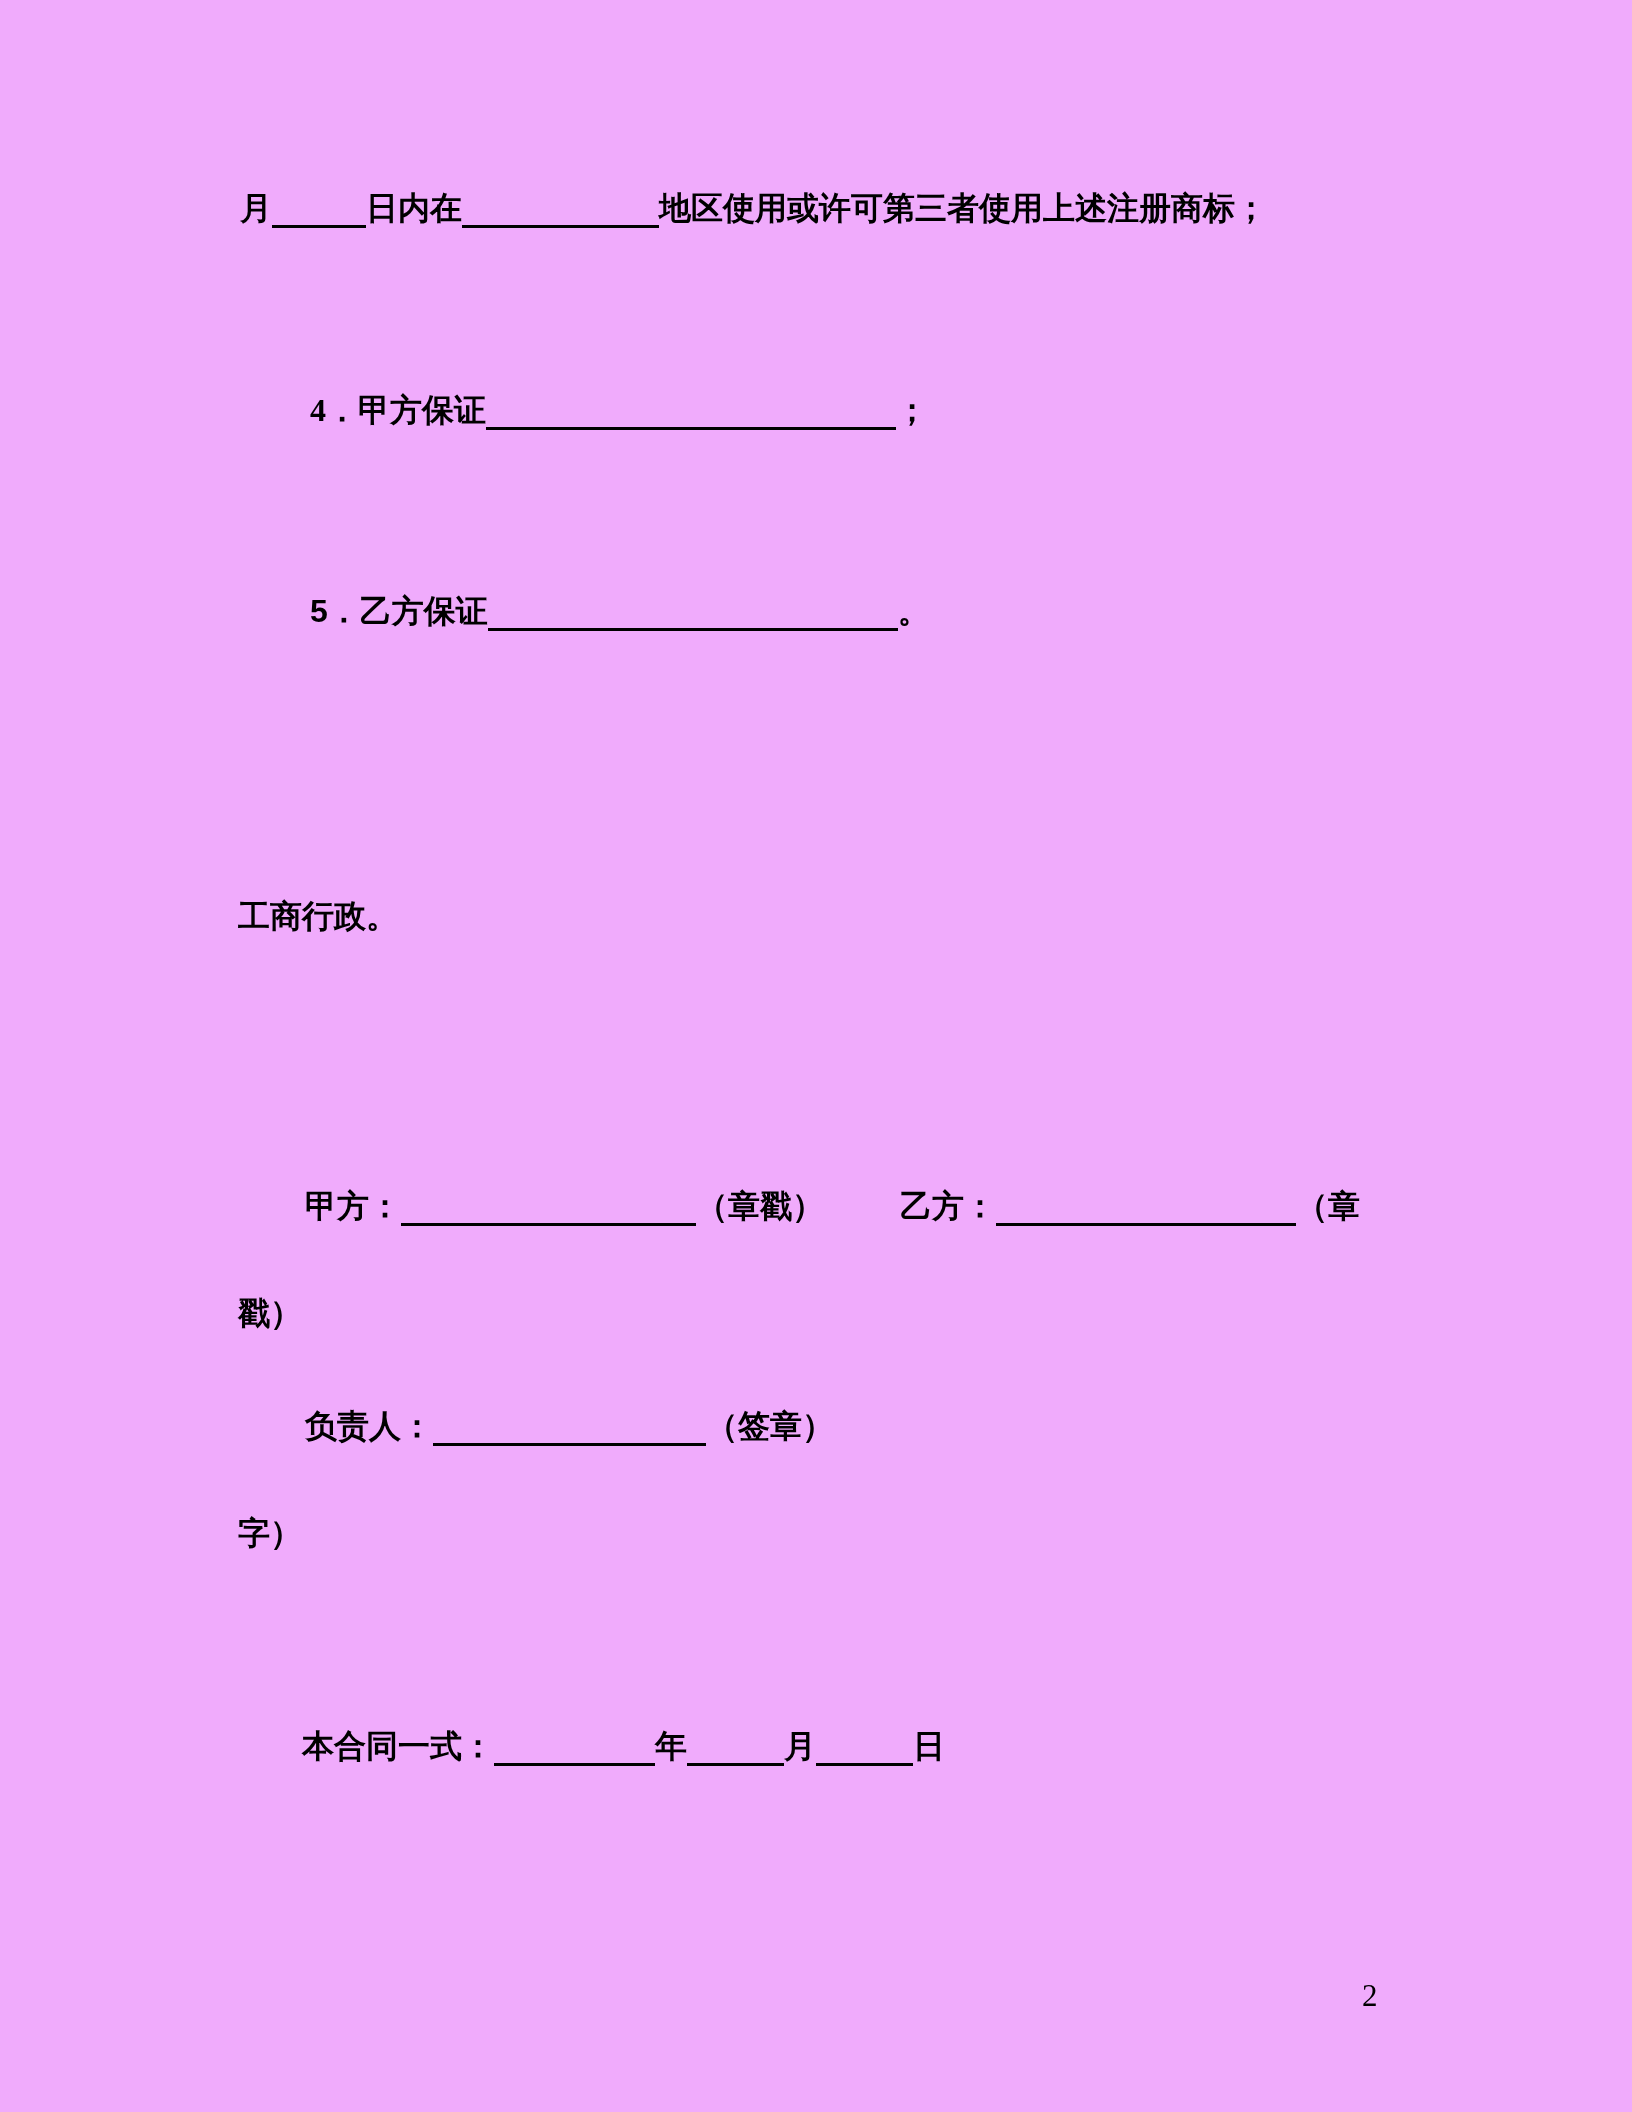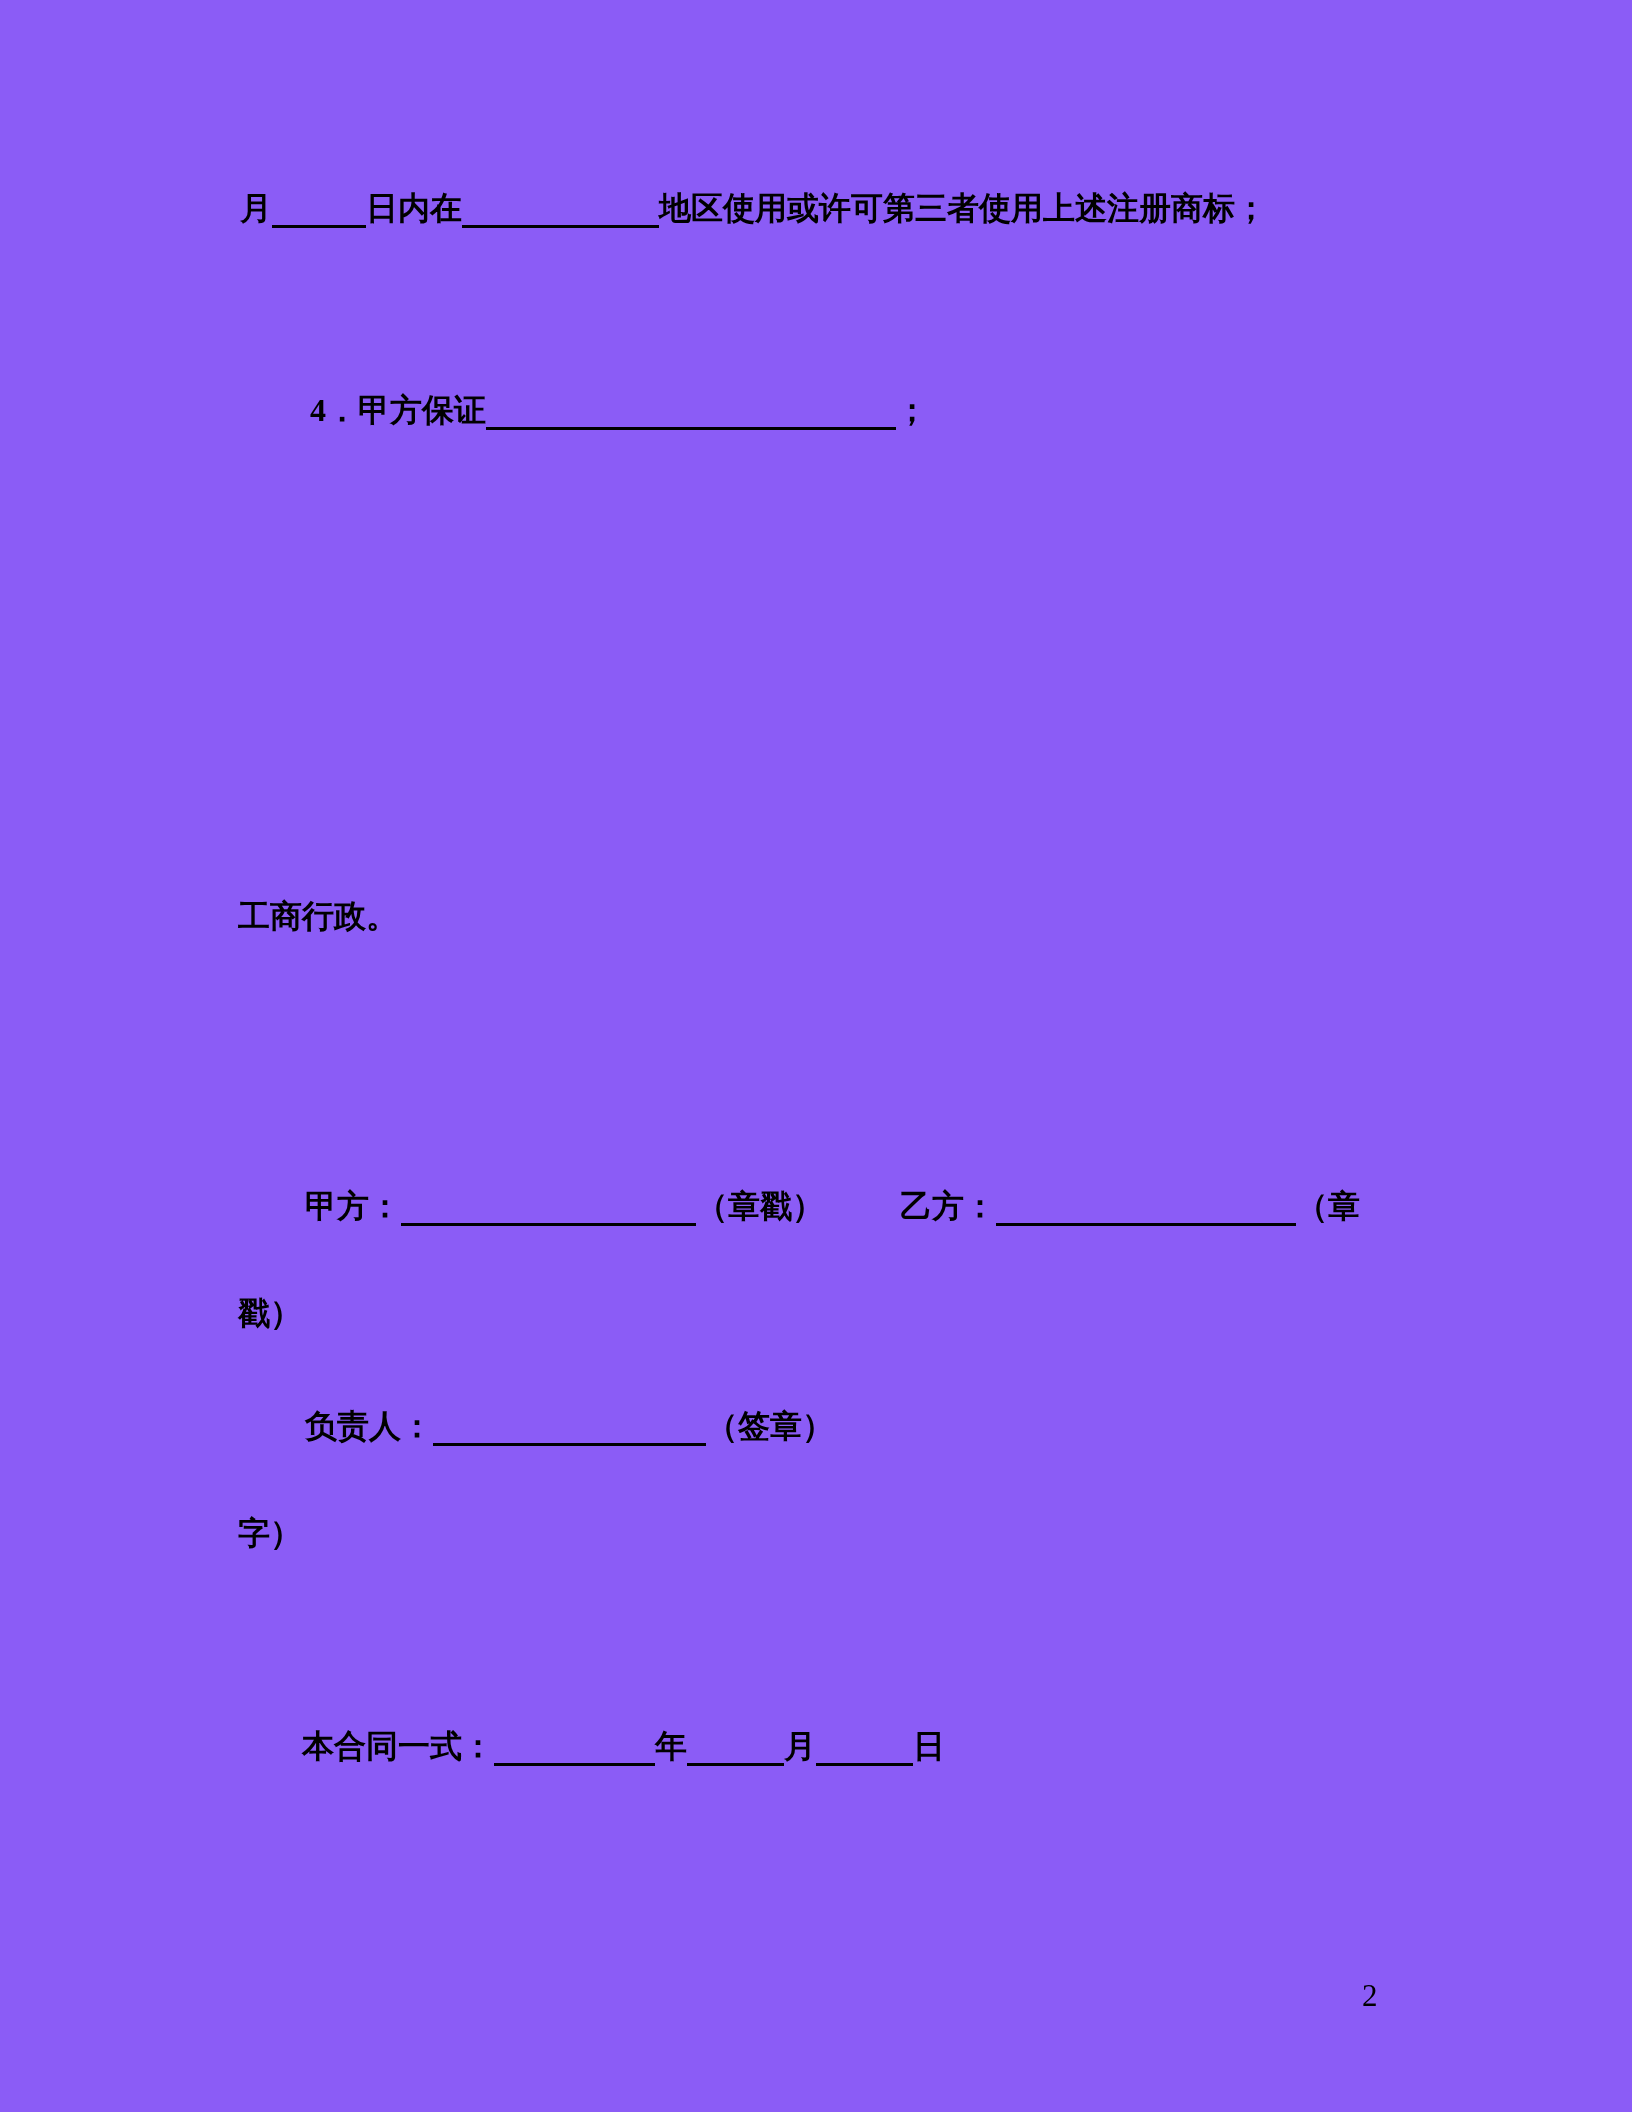--- a/index.html
+++ b/index.html
@@ -4,21 +4,21 @@
 <style>
   html, body {
     margin: 0;
     padding: 0;
     background: #ffffff;
   }
   .page {
     position: relative;
     width: 1632px;
     height: 2112px;
-    background: #8b5cf6;
+    background: #f0abfc;
     font-family: "Liberation Sans", "DejaVu Sans", sans-serif;
     font-weight: 700;
     font-size: 32px;
     color: #000000;
     overflow: hidden;
     text-align: center;
   }
   .line {
     position: absolute;
     white-space: nowrap;
@@ -63,20 +63,23 @@
 <div class="page">
 
   <div class="line" style="top:186px; left:240px;">
     <span>月</span><span class="ul ul-a"></span><span>日内在</span><span class="ul ul-b"></span><span>地区使用或许可第三者使用上述注册商标；</span>
   </div>
 
   <div class="line" style="top:388px; left:310px;font-family:Liberation Serif, serif;">
     <span>4．甲方保证</span><span class="ul ul-c"></span><span>；</span>
   </div>
 
+  <div class="line" style="top:589px; left:310px;">
+    <span>5．乙方保证</span><span class="ul ul-c"></span><span>。</span>
+  </div>
 
 
   <div class="line" style="top:894px; left:238px;">
     <span>工商行政。</span>
   </div>
 
   <div class="line" style="top:1184px; left:0; width:1428px;">
     <span class="grp" style="left:305px;">
       <span>甲方：</span><span class="ul ul-f"></span><span>（章戳）</span>
     </span>

